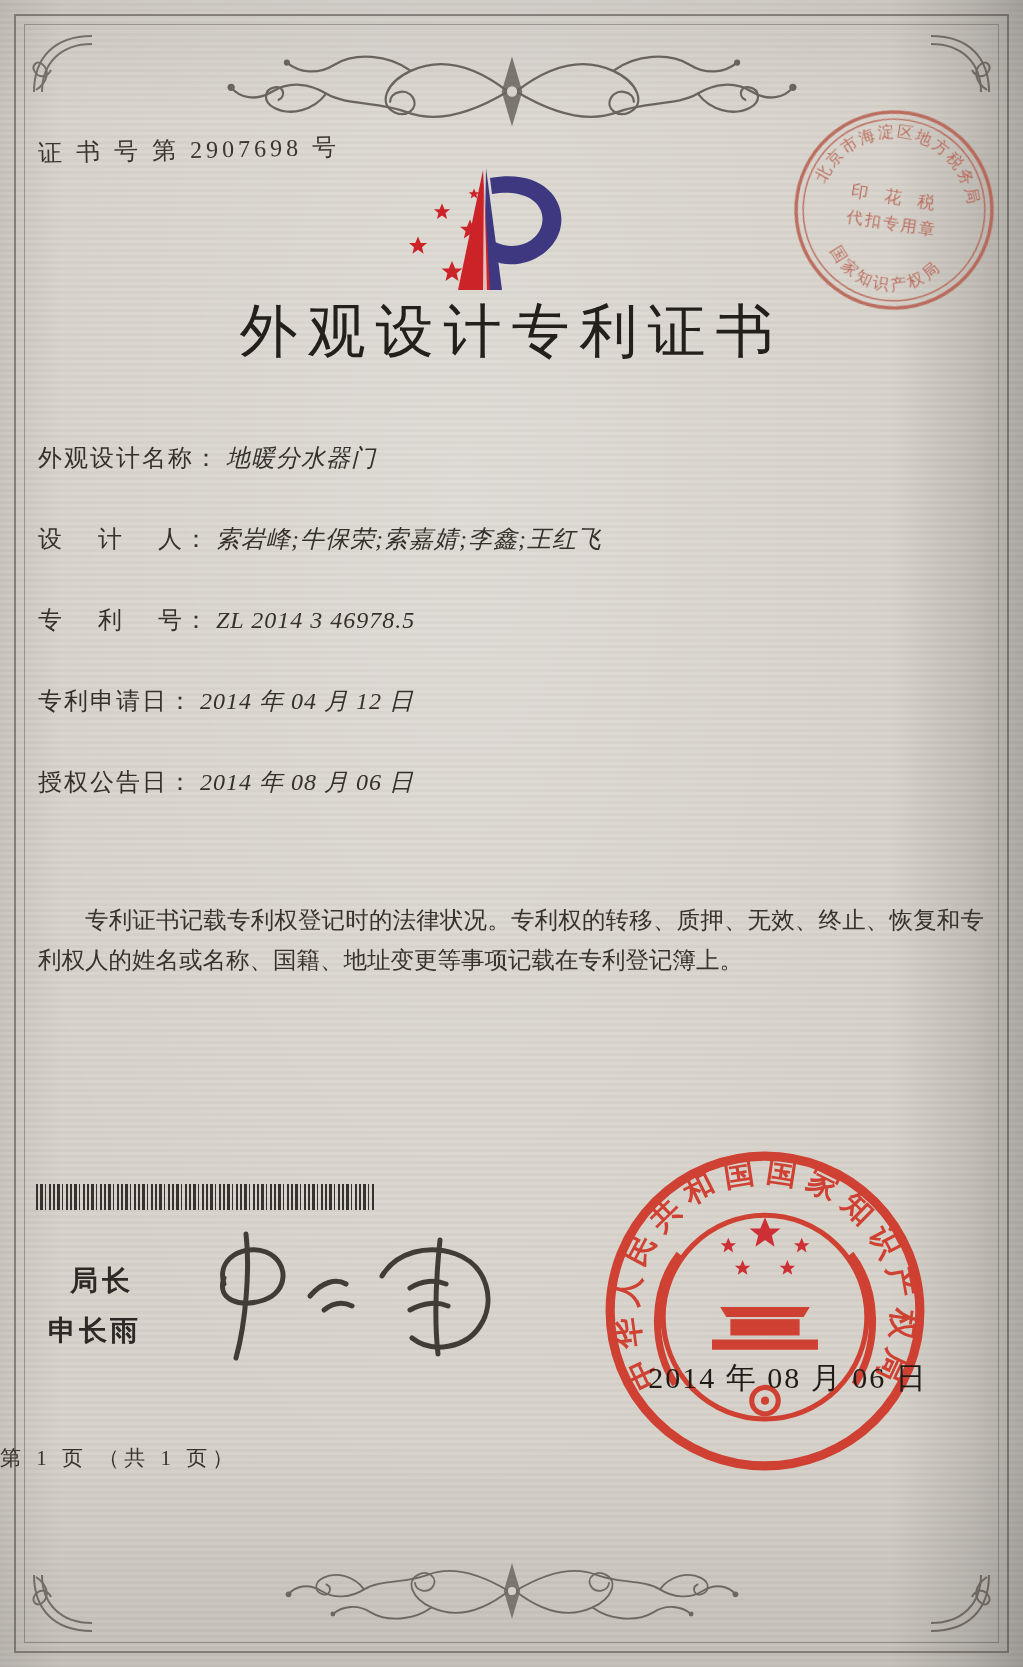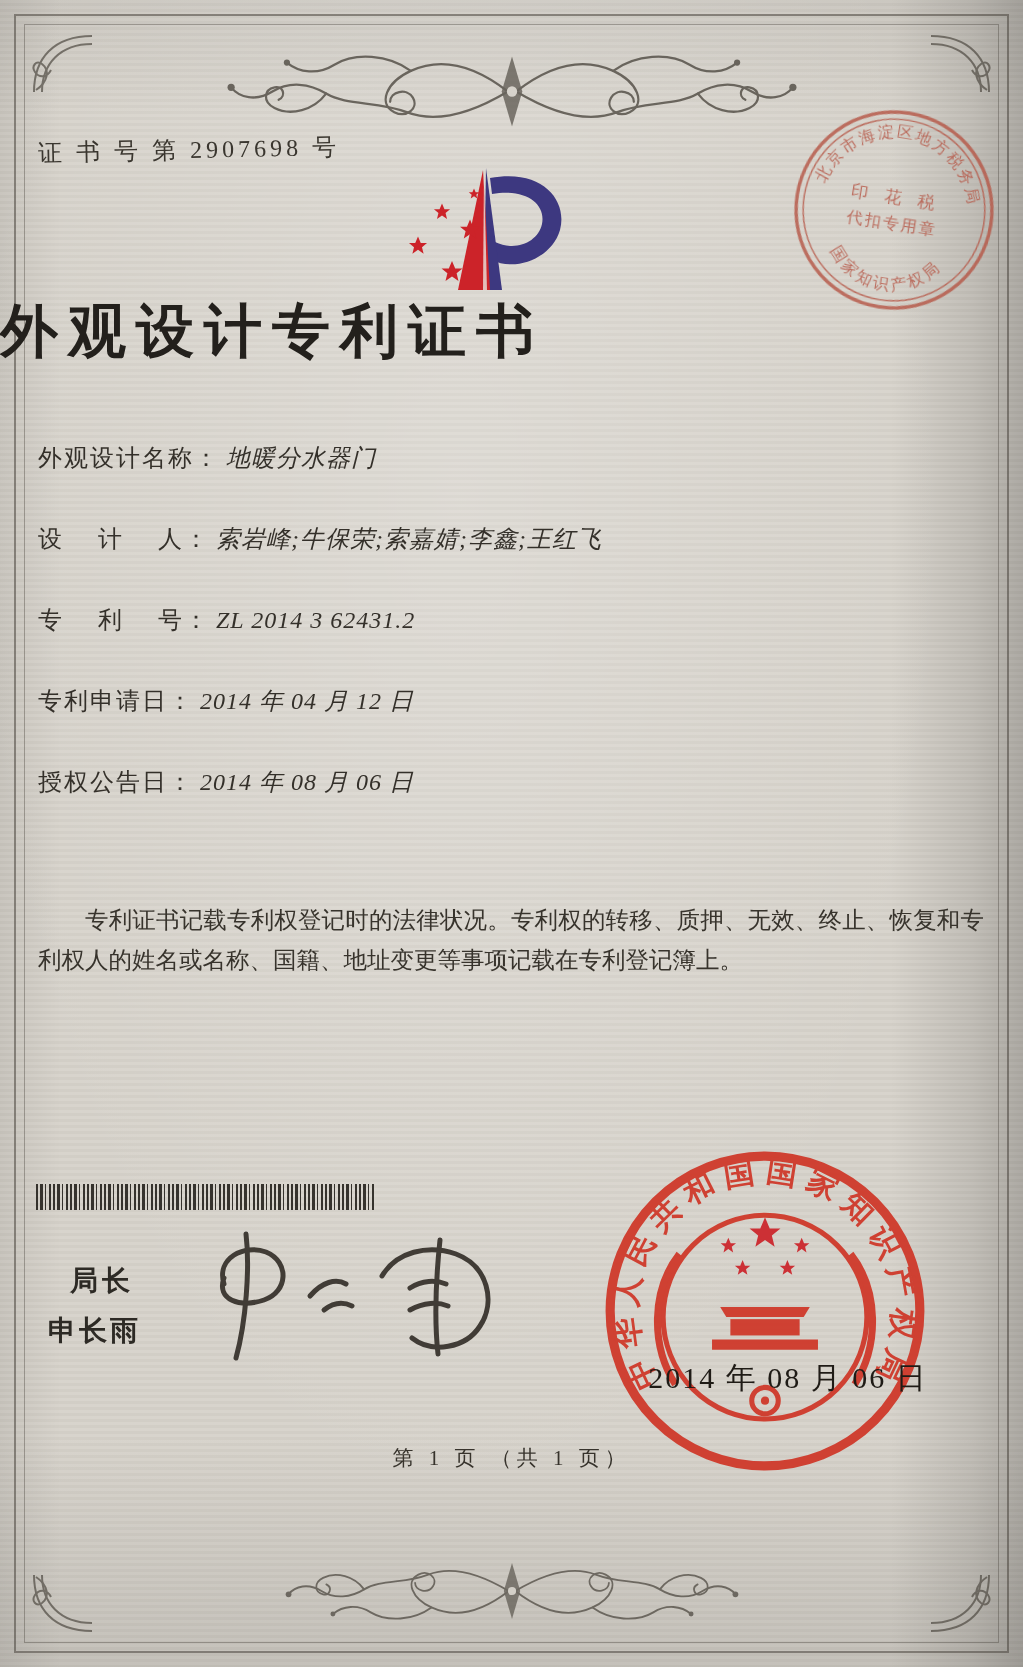--- a/index.html
+++ b/index.html
@@ -27,22 +27,22 @@
   .corner.tr{top:28px;right:28px;transform:scaleX(-1);}
   .corner.bl{bottom:28px;left:28px;transform:scaleY(-1);}
   .corner.br{bottom:28px;right:28px;transform:scale(-1,-1);}
 
   .cert-no{position:absolute;left:38px;top:134px;font-size:24px;letter-spacing:4px;color:#3a362f;transform:rotate(-1.2deg);}
 
   .tax-stamp{position:absolute;left:788px;top:104px;width:212px;height:212px;transform:rotate(9deg);opacity:.82;filter:blur(.3px);}
 
   .logo{position:absolute;left:386px;top:158px;width:196px;height:134px;}
 
-  .title{position:absolute;left:0;top:293px;width:100%;text-align:left;
-    font-size:58px;font-weight:700;letter-spacing:10px;color:#23201c;}
+  .title{position:absolute;left:0;top:293px;width:100%;text-align:center;
+    font-size:58px;font-weight:400;letter-spacing:10px;color:#23201c;}
 
   .fields{position:absolute;left:38px;top:430px;width:920px;}
   .field-row{font-size:24px;line-height:56px;margin-bottom:25px;white-space:nowrap;color:#34302a;}
   .field-label{letter-spacing:2px;}
   .field-value{letter-spacing:1px;margin-left:6px;font-style:italic;}
 
   .body-text{position:absolute;left:38px;top:900px;width:946px;}
   .body-text p{margin:0;text-indent:2em;font-size:23.5px;line-height:40px;text-align:justify;color:#37332c;}
 
   .barcode{position:absolute;left:36px;top:1184px;width:338px;height:26px;opacity:.9;
@@ -53,21 +53,21 @@
       #24211c 13px,#24211c 15px,transparent 15px,transparent 17px);}
 
   .director-label{position:absolute;left:70px;top:1262px;font-size:28px;font-weight:600;letter-spacing:4px;color:#2d2a25;}
   .director-name{position:absolute;left:48px;top:1312px;font-size:28px;font-weight:600;letter-spacing:3px;color:#2d2a25;}
   .signature{position:absolute;left:178px;top:1222px;width:370px;height:165px;opacity:.92;}
 
   .office-seal{position:absolute;left:602px;top:1148px;width:326px;height:326px;opacity:.92;}
   .seal-date{position:absolute;left:638px;top:1358px;width:300px;text-align:center;
     font-size:30px;letter-spacing:2px;color:#1f1b16;font-weight:500;}
 
-  .footer{position:absolute;left:0;top:1444px;width:100%;text-align:center;
+  .footer{position:absolute;left:0;top:1444px;width:100%;
     font-size:21px;letter-spacing:5px;color:#37332c;}
 
   svg text{font-family:"Liberation Serif","DejaVu Serif",serif;}
 </style>
 </head>
 <body>
 
 <div class="page">
 
   <div class="frame-outer"></div>
@@ -170,21 +170,21 @@
   <div class="title">外观设计专利证书</div>
 
   <div class="fields">
     <div class="field-row">
       <span class="field-label">外观设计名称：</span><span class="field-value">地暖分水器门</span>
     </div>
     <div class="field-row">
       <span class="field-label">设　 计　 人：</span><span class="field-value">索岩峰;牛保荣;索嘉婧;李鑫;王红飞</span>
     </div>
     <div class="field-row">
-      <span class="field-label">专　 利　 号：</span><span class="field-value">ZL 2014 3 62431.2</span>
+      <span class="field-label">专　 利　 号：</span><span class="field-value">ZL 2014 3 46978.5</span>
     </div>
     <div class="field-row">
       <span class="field-label">专利申请日：</span><span class="field-value">2014 年 04 月 12 日</span>
     </div>
     <div class="field-row">
       <span class="field-label">授权公告日：</span><span class="field-value">2014 年 08 月 06 日</span>
     </div>
   </div>
 
   <div class="body-text">

